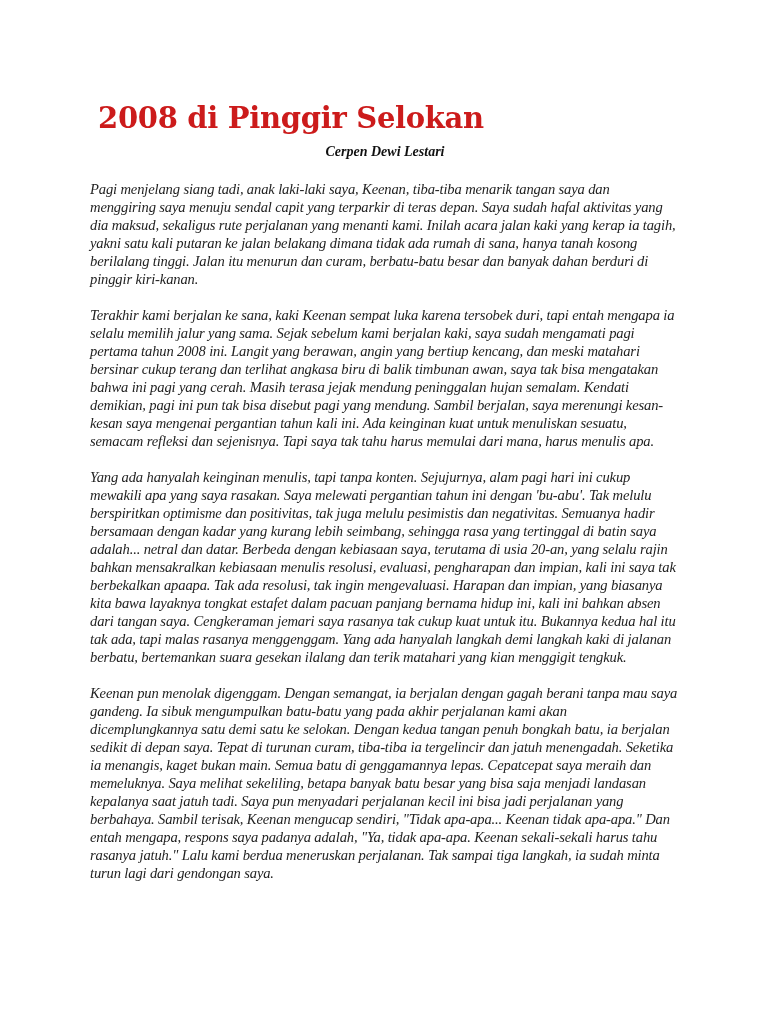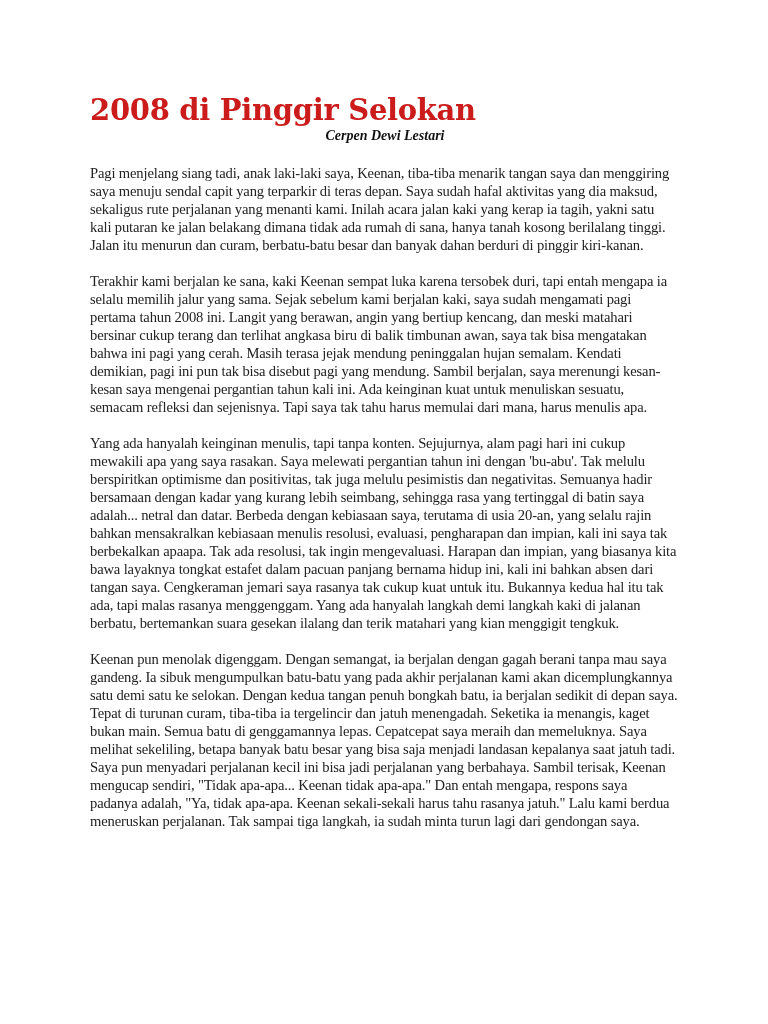--- a/index.html
+++ b/index.html
@@ -18,41 +18,42 @@
       left: 90px;
       top: 92px;
       width: 590px;
     }
     .doc-title {
       font-family: "DejaVu Serif", serif;
       font-weight: bold;
       font-size: 29px;
       line-height: 36px;
       color: #cc1b1b;
-      margin: 0;
+      margin: 8px;
       letter-spacing: -0.3px;
     }
     .doc-subtitle {
       font-family: "Liberation Serif", serif;
       font-style: italic;
       font-weight: bold;
       font-size: 14px;
       line-height: 16px;
       color: #111111;
       margin: 0 0 20px 0;
       text-align: center;
     }
     .paragraph {
       font-family: "Liberation Serif", serif;
       font-size: 14.6px;
       line-height: 18px;
       color: #222222;
       margin: 0 2px 18px 0;
       white-space: normal;
       letter-spacing: -0.15px;
+      font-style: italic;
     }
   </style>
 </head>
 <body>
 
 <div class="page">
   <h1 class="doc-title">2008 di Pinggir Selokan</h1>
   <div class="doc-subtitle">Cerpen Dewi Lestari</div>
   <p class="paragraph">Pagi menjelang siang tadi, anak laki-laki saya, Keenan, tiba-tiba menarik tangan saya dan menggiring saya menuju sendal capit yang terparkir di teras depan. Saya sudah hafal aktivitas yang dia maksud, sekaligus rute perjalanan yang menanti kami. Inilah acara jalan kaki yang kerap ia tagih, yakni satu kali putaran ke jalan belakang dimana tidak ada rumah di sana, hanya tanah kosong berilalang tinggi. Jalan itu menurun dan curam, berbatu-batu besar dan banyak dahan berduri di pinggir kiri-kanan.</p>
   <p class="paragraph">Terakhir kami berjalan ke sana, kaki Keenan sempat luka karena tersobek duri, tapi entah mengapa ia selalu memilih jalur yang sama. Sejak sebelum kami berjalan kaki, saya sudah mengamati pagi pertama tahun 2008 ini. Langit yang berawan, angin yang bertiup kencang, dan meski matahari bersinar cukup terang dan terlihat angkasa biru di balik timbunan awan, saya tak bisa mengatakan bahwa ini pagi yang cerah. Masih terasa jejak mendung peninggalan hujan semalam. Kendati demikian, pagi ini pun tak bisa disebut pagi yang mendung. Sambil berjalan, saya merenungi kesan-kesan saya mengenai pergantian tahun kali ini. Ada keinginan kuat untuk menuliskan sesuatu, semacam refleksi dan sejenisnya. Tapi saya tak tahu harus memulai dari mana, harus menulis apa.</p>

